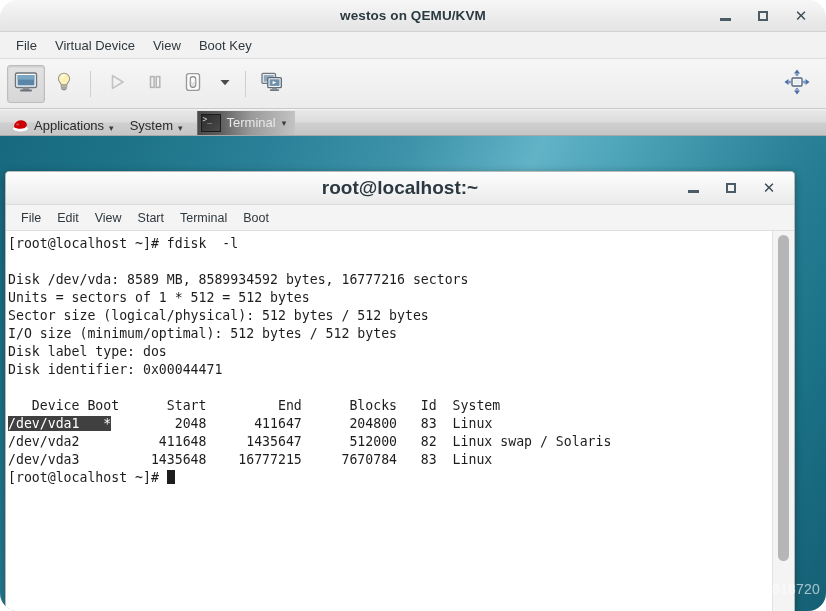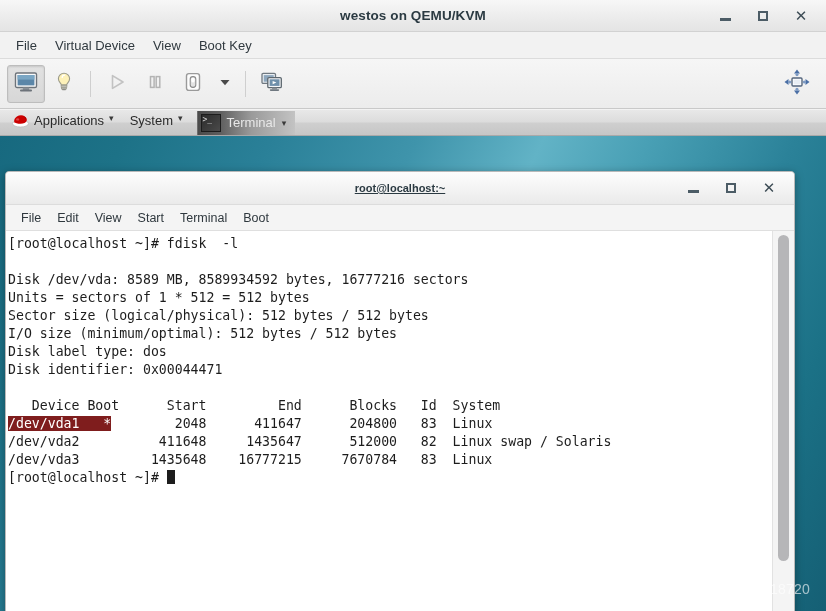--- a/index.html
+++ b/index.html
@@ -9,20 +9,21 @@
     background:#ffffff;
     -webkit-font-smoothing:antialiased;
   }
 
   
   #app {
     position:relative;
     width:826px; height:611px;
     background:#f3f3f3;
     overflow:hidden;
+    border-radius:18px;
   }
 
   
   .titlebar {
     position:relative;
     height:32px;
     background:linear-gradient(to bottom,#f7f7f7 0%,#ececec 55%,#e4e4e4 100%);
     border-bottom:1px solid #d2d2d2;
     display:flex; align-items:center; justify-content:center;
   }
@@ -81,21 +82,21 @@
   }
   
   .gpanel {
     position:relative;
     height:26px;
     background:linear-gradient(to bottom,#e8e8e8 0%,#dcdcdc 48%,#cfcfcf 52%,#c6c6c6 100%);
     border-bottom:1px solid #a9a9a9;
     display:flex; align-items:center; padding-left:4px;
   }
   .gpanel .pitem {
-    display:flex; align-items:flex-start; gap:5px;
+    display:flex; align-items:flex-end; gap:5px;
     font-size:13px; color:#2a2a2a; padding:2px 8px; height:24px;
   }
   .pcaret { font-size:9px; color:#3a3a3a; }
   .rhlogo { width:17px; height:15px; position:relative; display:block; }
 
   .taskitem {
     display:flex; align-items:center; gap:6px;
     height:24px; padding:0 9px 0 3px;
     margin-left:6px;
     background:linear-gradient(to right,#4b4b4b 0%,#5d5d5d 22%,#9a9a9a 55%,#c3c3c3 100%);
@@ -131,21 +132,21 @@
     overflow:hidden;
     display:flex; flex-direction:column;
   }
   .term-title {
     position:relative; height:33px; flex:none;
     background:linear-gradient(to bottom,#fdfdfd 0%,#f3f3f3 55%,#eaeaea 100%);
     border-bottom:1px solid #dcdcdc;
     border-radius:3px 3px 0 0;
     display:flex; align-items:center; justify-content:center;
   }
-  .term-title .ttl { font-size:11px; color:#2b3a42; font-weight:600;text-decoration:underline; }
+  .term-title .ttl { font-size:19px; color:#2b3a42; font-weight:600; }
   .term-menubar {
     height:26px; flex:none;
     background:#f4f4f4;
     border-bottom:1px solid #dfdfdf;
     display:flex; align-items:center; padding-left:7px;
   }
   .term-menubar .mi { font-size:12.5px; color:#2f383e; padding:3px 8px; }
 
   .term-body {
     position:relative; flex:1 1 auto;
@@ -155,37 +156,37 @@
     flex:1 1 auto;
     font-family:"DejaVu Sans Mono", monospace;
     font-size:13.2px;
     line-height:18px;
     color:#1d1d1d;
     padding:4px 0 0 2px;
     white-space:pre;
     overflow:hidden;
   }
   .term-text .line { height:18px; }
-  .sel { background:#7f1d1d; color:#ffffff; }
+  .sel { background:#404040; color:#ffffff; }
   .cursor {
     display:inline-block; width:8px; height:14px; background:#1d1d1d;
     vertical-align:-2px;
   }
   .scrollarea {
     width:22px; flex:none; background:#f4f4f4;
     border-left:1px solid #e2e2e2; position:relative;
   }
   .scrollthumb {
     position:absolute; left:5px; top:4px; width:11px; height:326px;
     background:#b6b6b8; border-radius:6px;
   }
 
   
   .wm {
-    position:absolute; right:16px; bottom:14px;
+    position:absolute; right:6px; bottom:14px;
     font-size:14px; color:rgba(255,255,255,.62);
     font-family:"Liberation Sans", sans-serif;
     letter-spacing:.2px; pointer-events:none;
   }
 </style>
 </head>
 <body>
 
 <div id="app">
 

